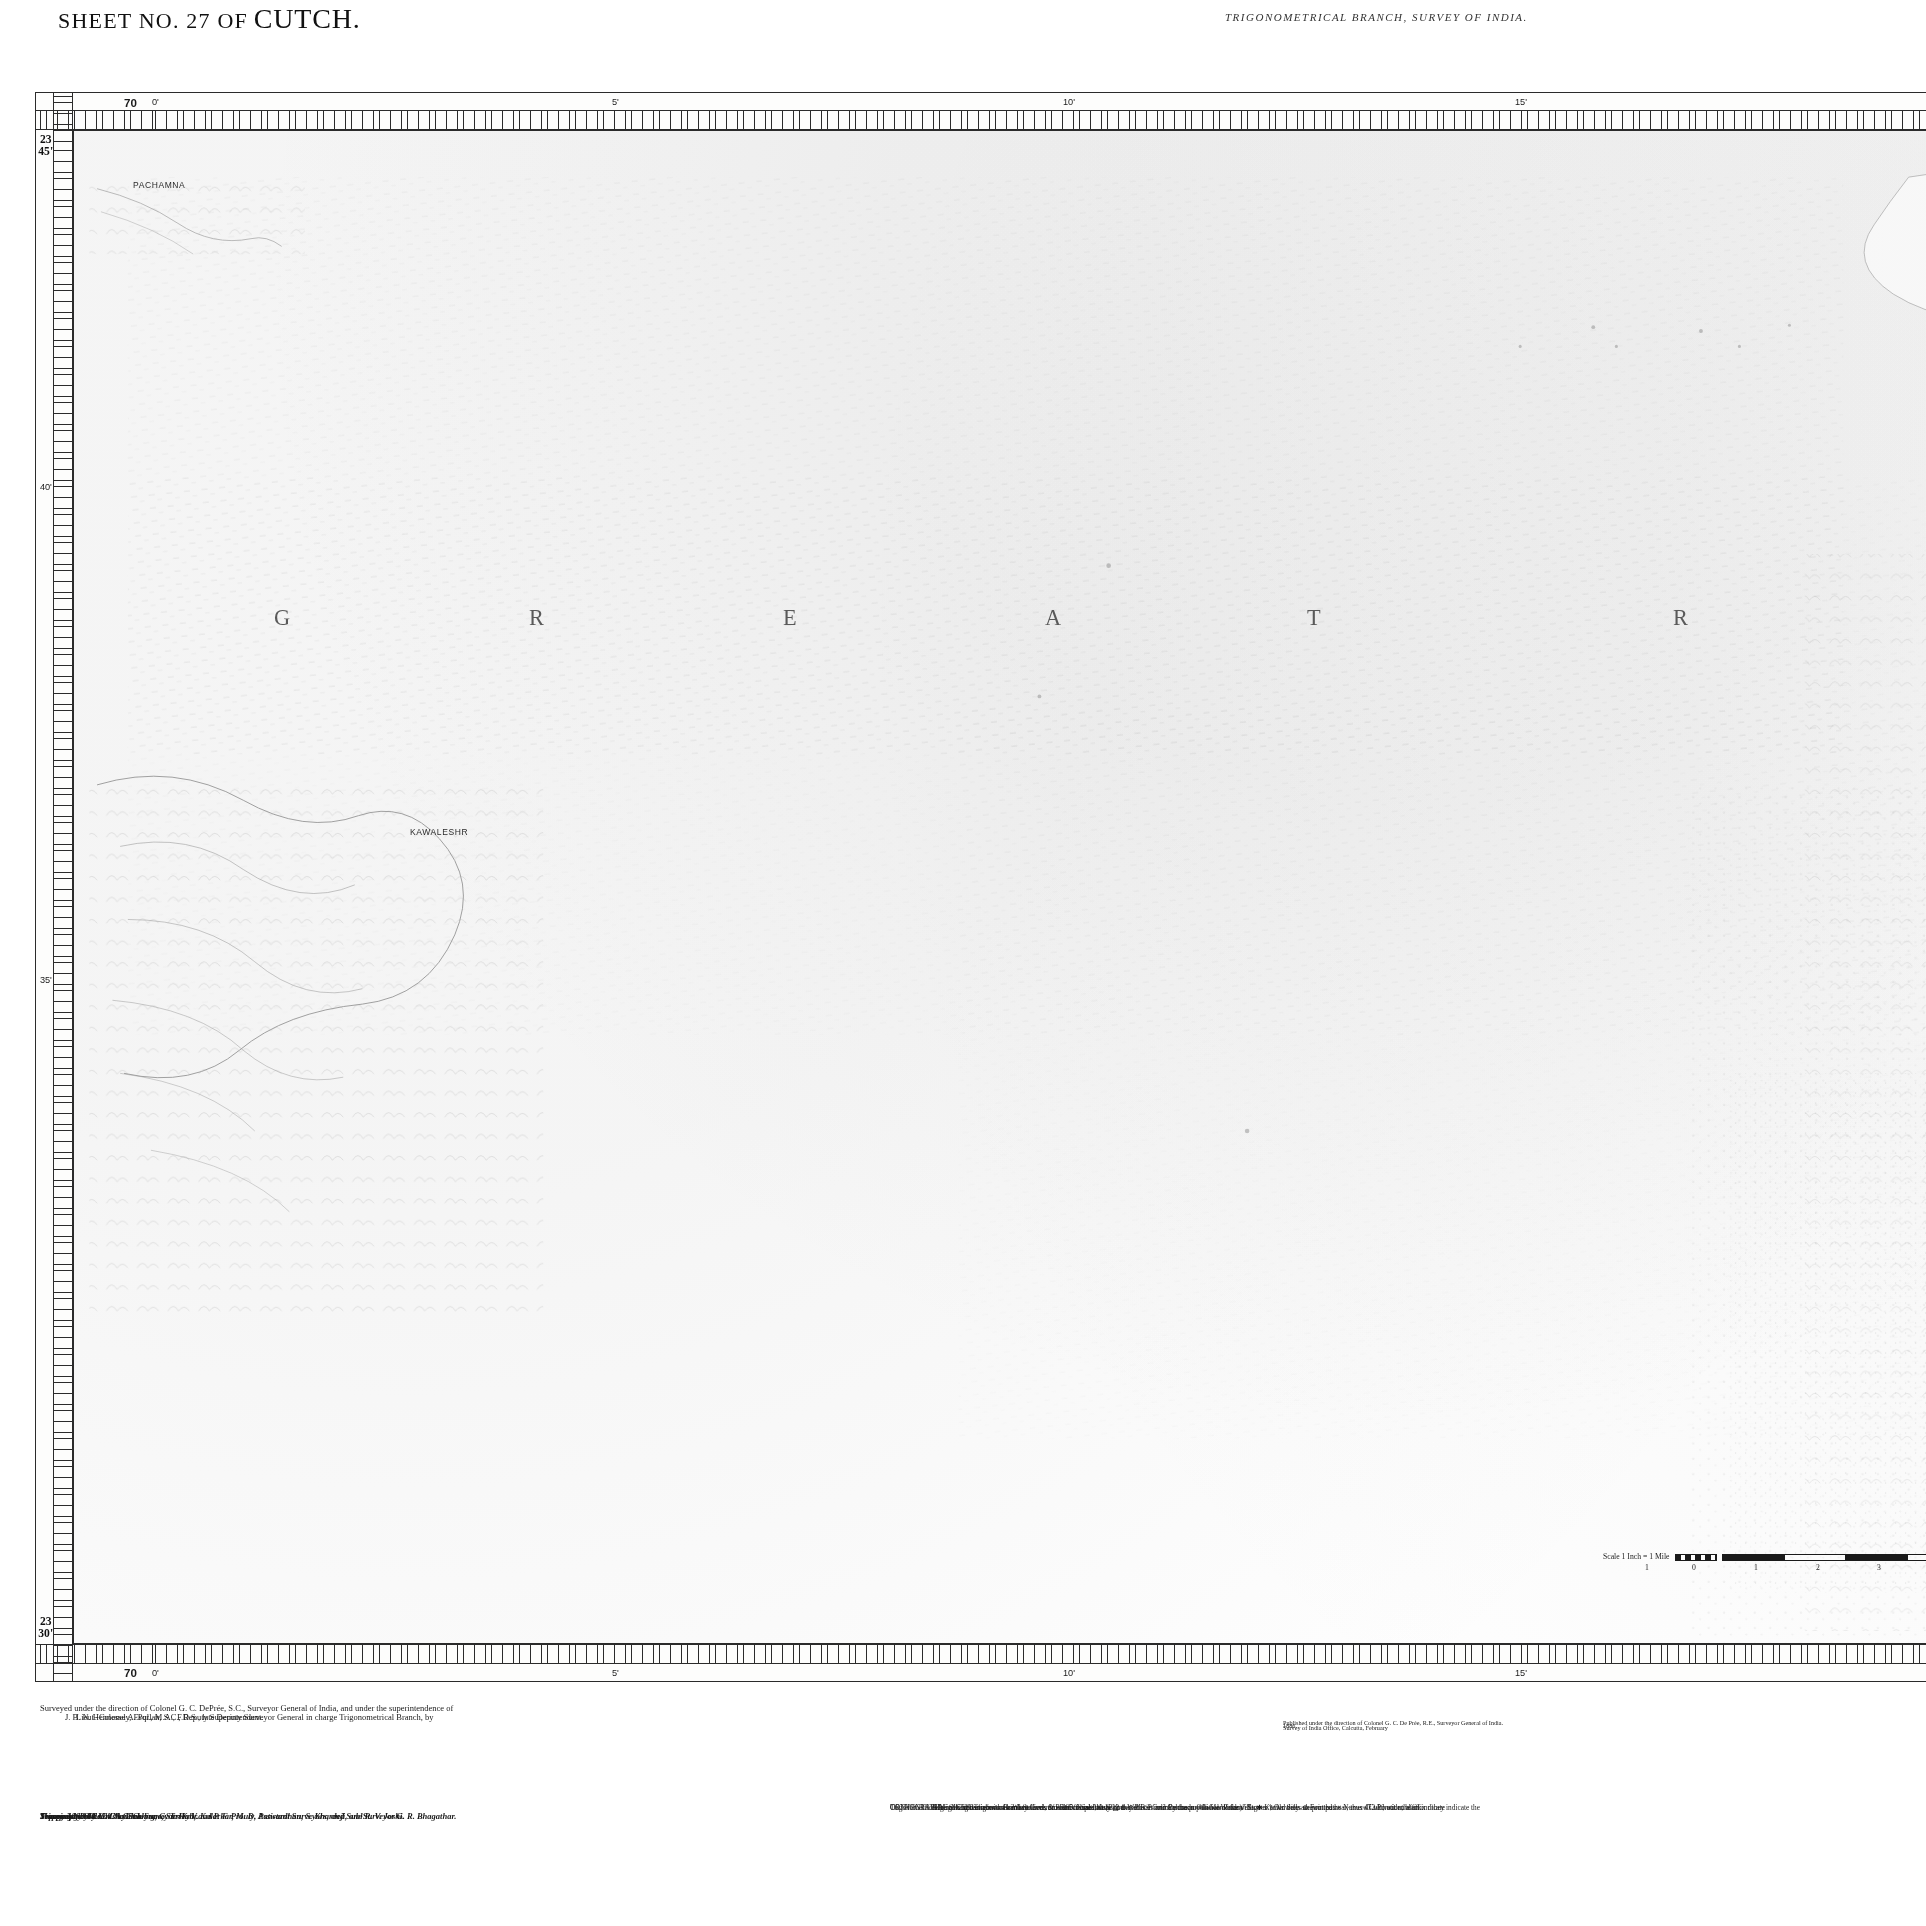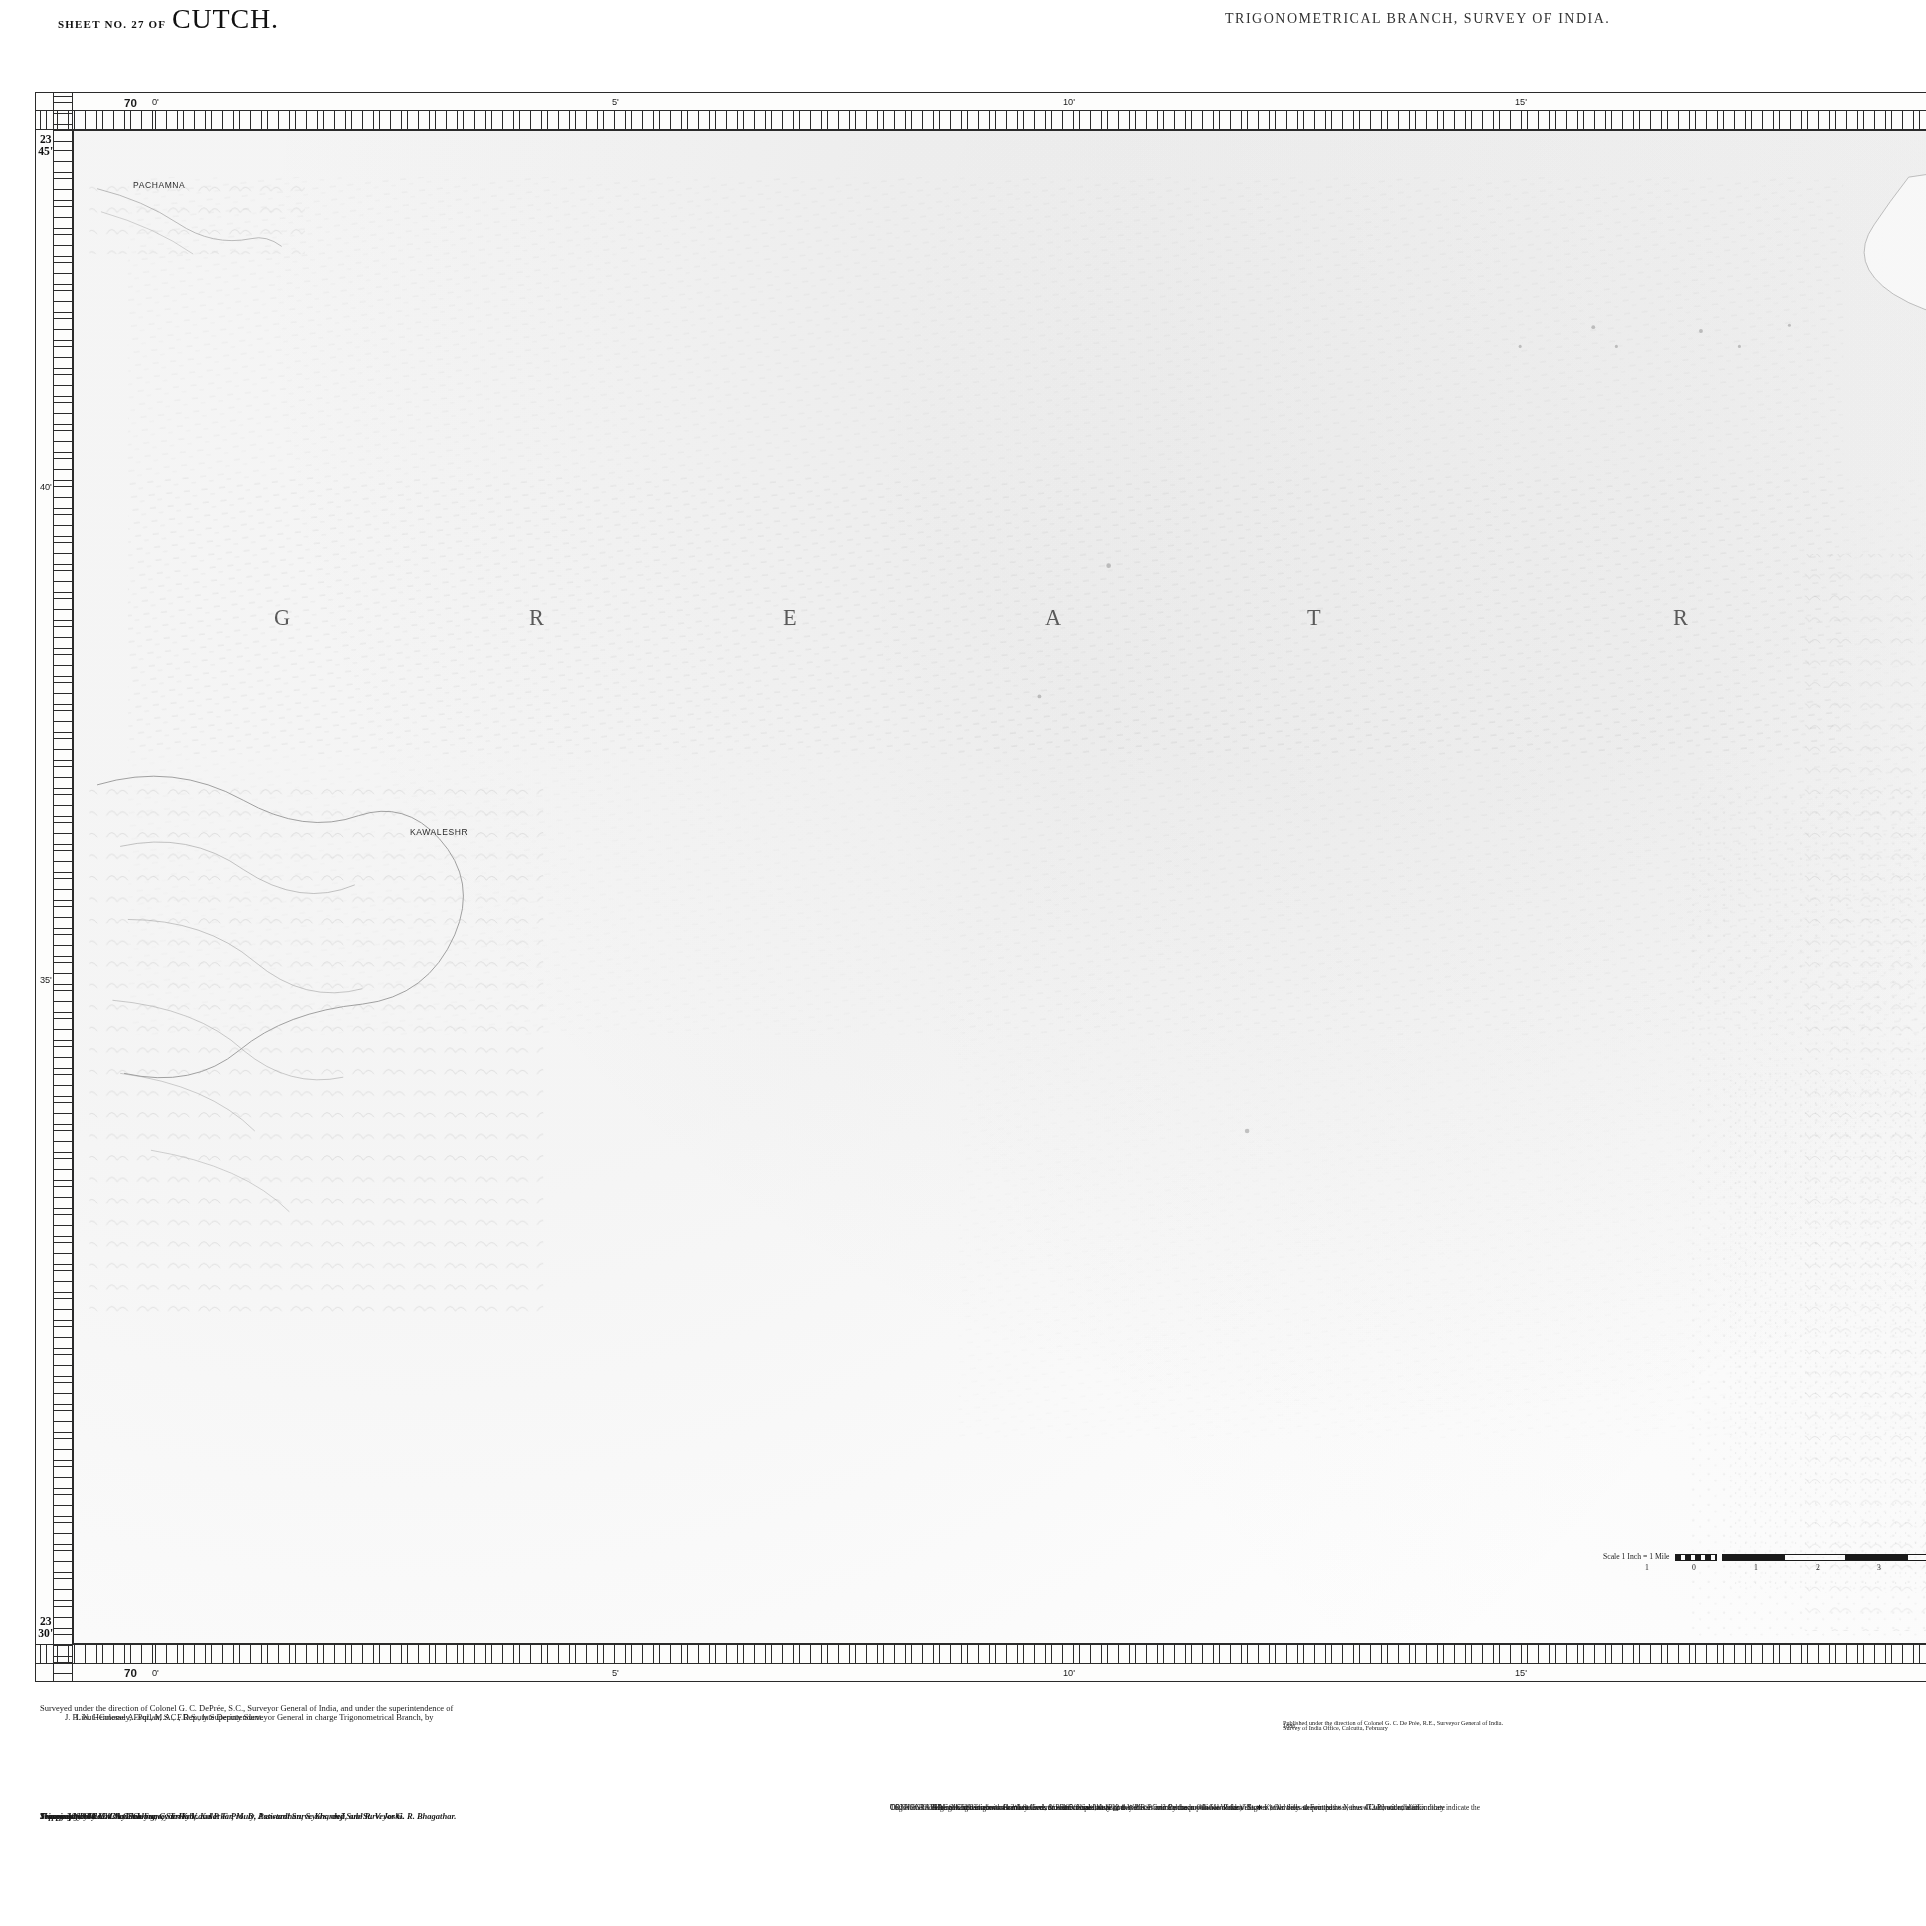--- a/index.html
+++ b/index.html
@@ -19,33 +19,33 @@
   .sheet-title {
     position: absolute;
     left: 58px;
     top: 3.1px;
     font-family: "Liberation Serif", serif;
     font-size: 20px;
     letter-spacing: 0.8px;
     white-space: nowrap;
   }
   .sheet-title .small {
-    font-size: 11px;
+    font-size: 22px;
     letter-spacing: 1.2px;
-    font-weight: bold;
   }
   .sheet-title .big {
     font-size: 28px;
     letter-spacing: 0.8px;
   }
   .survey-branch {
     position: absolute;
     left: 1225px;
     top: 10.8px;
-    font-size: 14px;
+    font-size: 11px;
+    font-style: italic;
     letter-spacing: 1.5px;
     color: #333;
     white-space: nowrap;
     text-align: center;
   }
 
   
   #map-frame {
     position: absolute;
     left: 35px;

